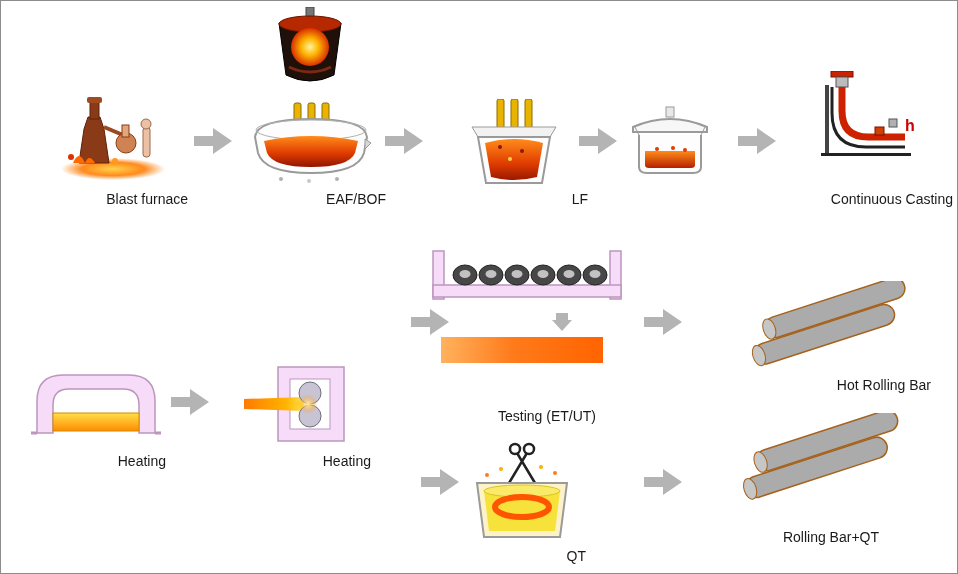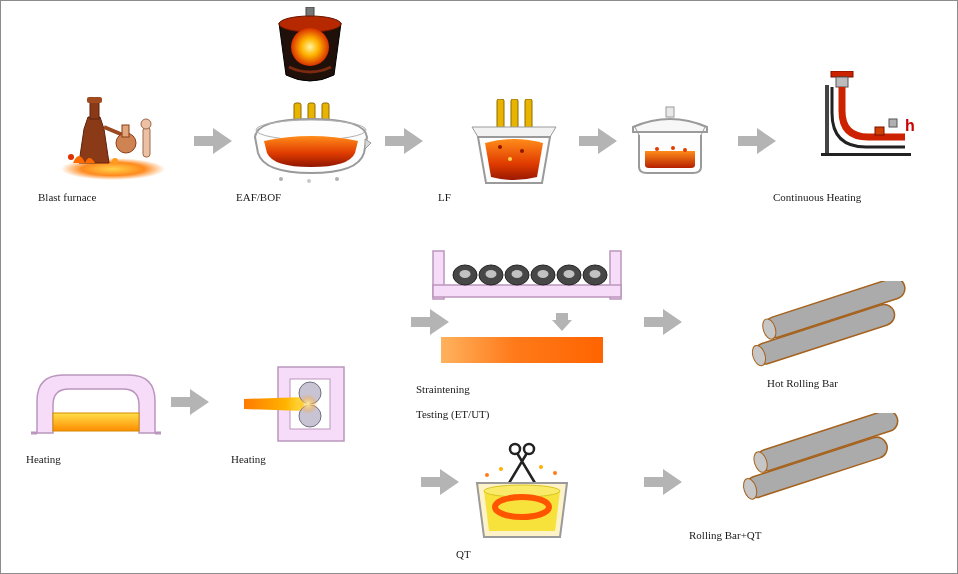--- a/index.html
+++ b/index.html
@@ -3,22 +3,22 @@
 <meta charset="utf-8">
 <style>
   * { margin:0; padding:0; box-sizing:border-box; }
   body { background:#fff; font-family:"Liberation Sans", sans-serif; }
   .canvas {
     position:relative; width:958px; height:574px;
     background:#ffffff; border:1px solid #8c8c8c; overflow:hidden;
   }
   .abs { position:absolute; }
   .label {
-    position:absolute; font-size:11px; color:#1a1a1a;
-    text-align:left; white-space:nowrap;font-family:Liberation Serif, serif;
+    position:absolute; font-size:14px; color:#1a1a1a;
+    text-align:right; white-space:nowrap;
   }
   .arrow { position:absolute; width:38px; height:26px; }
   .arrow path { fill:#b4b4b4; }
   .testbar {
     position:absolute; left:440px; top:336px; width:162px; height:26px;
     background:linear-gradient(90deg,#ffb25e,#ff7a1a 45%,#ff6400);
   }
 </style>
 </head>
 <body>
@@ -143,21 +143,21 @@
   <svg class="arrow" style="left:578px;top:127px" viewBox="0 0 38 26">
     <path d="M0,8 L19,8 L19,0 L38,13 L19,26 L19,18 L0,18 Z"></path>
   </svg>
   <svg class="arrow" style="left:737px;top:127px" viewBox="0 0 38 26">
     <path d="M0,8 L19,8 L19,0 L38,13 L19,26 L19,18 L0,18 Z"></path>
   </svg>
 
   <div class="label" style="left:37px;top:190px;width:150px">Blast furnace</div>
   <div class="label" style="left:437px;top:190px;width:150px">LF</div>
   <div class="label" style="left:235px;top:190px;width:150px">EAF/BOF</div>
-  <div class="label" style="left:772px;top:190px;width:180px">Continuous Heating</div>
+  <div class="label" style="left:772px;top:190px;width:180px">Continuous Casting</div>
 
   <svg class="abs" style="left:30px;top:366px" width="130" height="72" viewBox="0 0 130 72">
     <defs>
       <linearGradient id="slab" x1="0" y1="0" x2="0" y2="1">
         <stop offset="0%" stop-color="#ffe04a"></stop>
         <stop offset="100%" stop-color="#ff8c00"></stop>
       </linearGradient>
     </defs>
     <path d="M6,66 L6,34 Q6,8 32,8 L98,8 Q124,8 124,34 L124,66 L108,66 L108,38 Q108,22 92,22 L38,22 Q22,22 22,38 L22,66 Z" fill="#f6dcf8" stroke="#bb96bd" stroke-width="1.5"></path>
     <rect x="22" y="46" width="86" height="18" fill="url(#slab)" stroke="#d28a00"></rect>
@@ -261,19 +261,18 @@
   </svg>
   <svg class="arrow" style="left:420px;top:468px" viewBox="0 0 38 26">
     <path d="M0,8 L19,8 L19,0 L38,13 L19,26 L19,18 L0,18 Z"></path>
   </svg>
   <svg class="arrow" style="left:643px;top:468px" viewBox="0 0 38 26">
     <path d="M0,8 L19,8 L19,0 L38,13 L19,26 L19,18 L0,18 Z"></path>
   </svg>
 
   <div class="label" style="left:25px;top:452px;width:140px">Heating</div>
   <div class="label" style="left:230px;top:452px;width:140px">Heating</div>
-  <div class="label" style="left:415px;top:382px;width:180px">Straintening</div>
   <div class="label" style="left:415px;top:407px;width:180px">Testing (ET/UT)</div>
-  <div class="label" style="left:766px;top:376px;width:180px">Hot Rolling Bar</div>
+  <div class="label" style="left:750px;top:376px;width:180px">Hot Rolling Bar</div>
   <div class="label" style="left:455px;top:547px;width:130px">QT</div>
   <div class="label" style="left:688px;top:528px;width:190px">Rolling Bar+QT</div>
 
 </div>
 
 </body></html>

